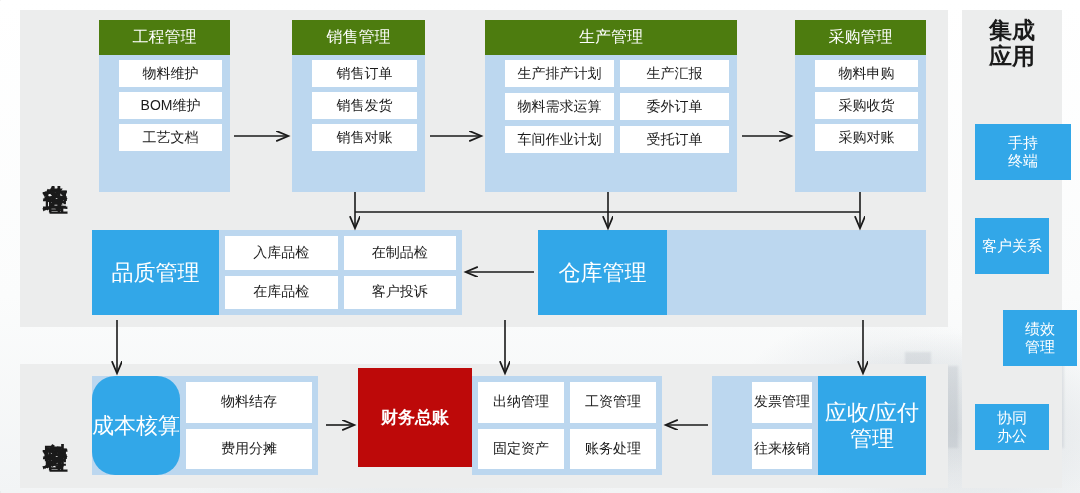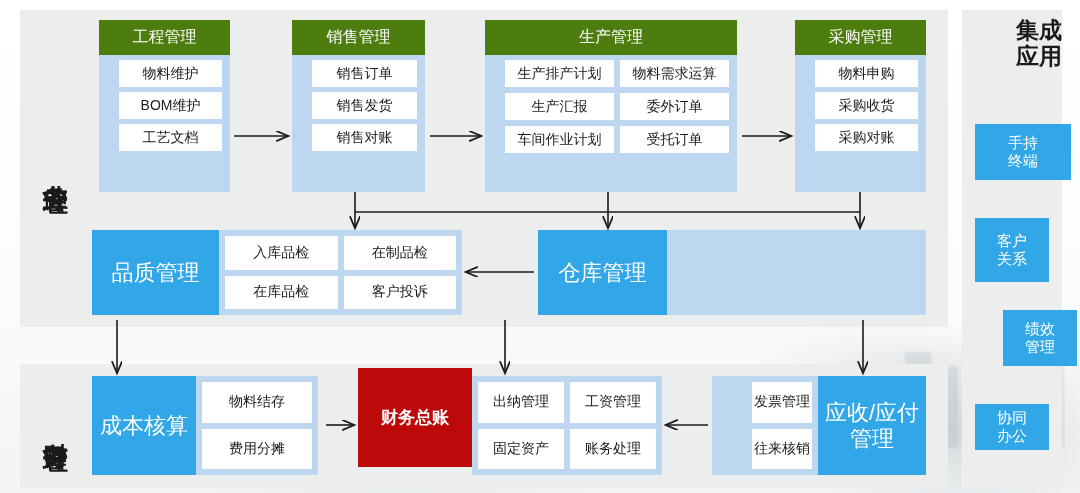--- a/index.html
+++ b/index.html
@@ -60,21 +60,21 @@
   .g2x2{grid-template-columns:1fr 1fr;grid-template-rows:1fr 1fr;}
   .g1x2{grid-template-columns:1fr;grid-template-rows:1fr 1fr;}
   .hblock .cell{height:auto;min-height:28px;}
 
   .redblock{position:absolute;background:#bd0909;color:#fff;font-size:17px;font-weight:700;
             display:flex;align-items:center;justify-content:center;}
 
   
   .side{position:absolute;background:#eceded;}
   .side .title{
-    position:absolute;left:0;right:0;top:18px;text-align:right;
+    position:absolute;left:0;right:0;top:18px;text-align:center;
     font-size:23px;font-weight:700;color:#1a1a1a;line-height:1.12;
   }
   .side-btn{
     position:absolute;background:#32a7e8;color:#ffffff;font-size:15px;
     display:flex;align-items:center;justify-content:center;text-align:center;line-height:1.2;
   }
 
   svg.wires{position:absolute;left:0;top:0;width:1080px;height:493px;z-index:3;pointer-events:none;}
 </style>
 </head>
@@ -111,22 +111,22 @@
       <div class="cell">销售发货</div>
       <div class="cell">销售对账</div>
     </div>
   </div>
 
   <div class="vcard" style="left:485px;top:20px;width:252px;height:172px;">
     <div class="hdr">生产管理</div>
     <div class="body">
       <div class="grid2">
         <div class="cell">生产排产计划</div>
+        <div class="cell">生产汇报</div>
         <div class="cell">物料需求运算</div>
-        <div class="cell">生产汇报</div>
         <div class="cell">委外订单</div>
         <div class="cell">车间作业计划</div>
         <div class="cell">受托订单</div>
       </div>
     </div>
   </div>
 
   <div class="vcard" style="left:795px;top:20px;width:131px;height:172px;">
     <div class="hdr">采购管理</div>
     <div class="body">
@@ -148,21 +148,21 @@
 
   <div class="hblock" style="left:538px;top:230px;width:388px;height:85px;">
     <div class="lbl" style="width:129px;">仓库管理</div>
   </div>
 
   <div class="panel" style="left:20px;top:364px;width:928px;height:124px;"></div>
 
   <div class="row-label" style="left:35px;top:364px;width:42px;height:124px;">财务管理</div>
 
   <div class="hblock" style="left:92px;top:376px;width:226px;height:99px;">
-    <div class="lbl" style="width:104px;">成本核算</div>
+    <div class="lbl" style="width:88px;border-radius:23px;">成本核算</div>
     <div class="gridwrap g1x2">
       <div class="cell">物料结存</div>
       <div class="cell">费用分摊</div>
     </div>
   </div>
 
   <div class="redblock" style="left:358px;top:368px;width:114px;height:99px;">财务总账</div>
 
   <div class="hblock" style="left:472px;top:376px;width:190px;height:99px;">
     <div class="gridwrap g2x2" style="flex:1;">
@@ -189,21 +189,21 @@
     <div class="title" style="top:8px;">
       <span>集成</span><br>
       <span>应用</span>
     </div>
   </div>
 
   <div class="side-btn" style="left:975px;top:124px;width:96px;height:56px;flex-direction:column;">
     <span>手持</span>
     <span>终端</span>
   </div>
-  <div class="side-btn" style="left:975px;top:218px;width:74px;height:64px;flex-direction:column;">
+  <div class="side-btn" style="left:975px;top:218px;width:74px;height:56px;flex-direction:row;">
     <span>客户</span>
     <span>关系</span>
   </div>
   <div class="side-btn" style="left:975px;top:310px;width:74px;height:56px;flex-direction:column;margin-left:28px;">
     <span>绩效</span>
     <span>管理</span>
   </div>
   <div class="side-btn" style="left:975px;top:404px;width:74px;height:46px;flex-direction:column;">
     <span>协同</span>
     <span>办公</span>

